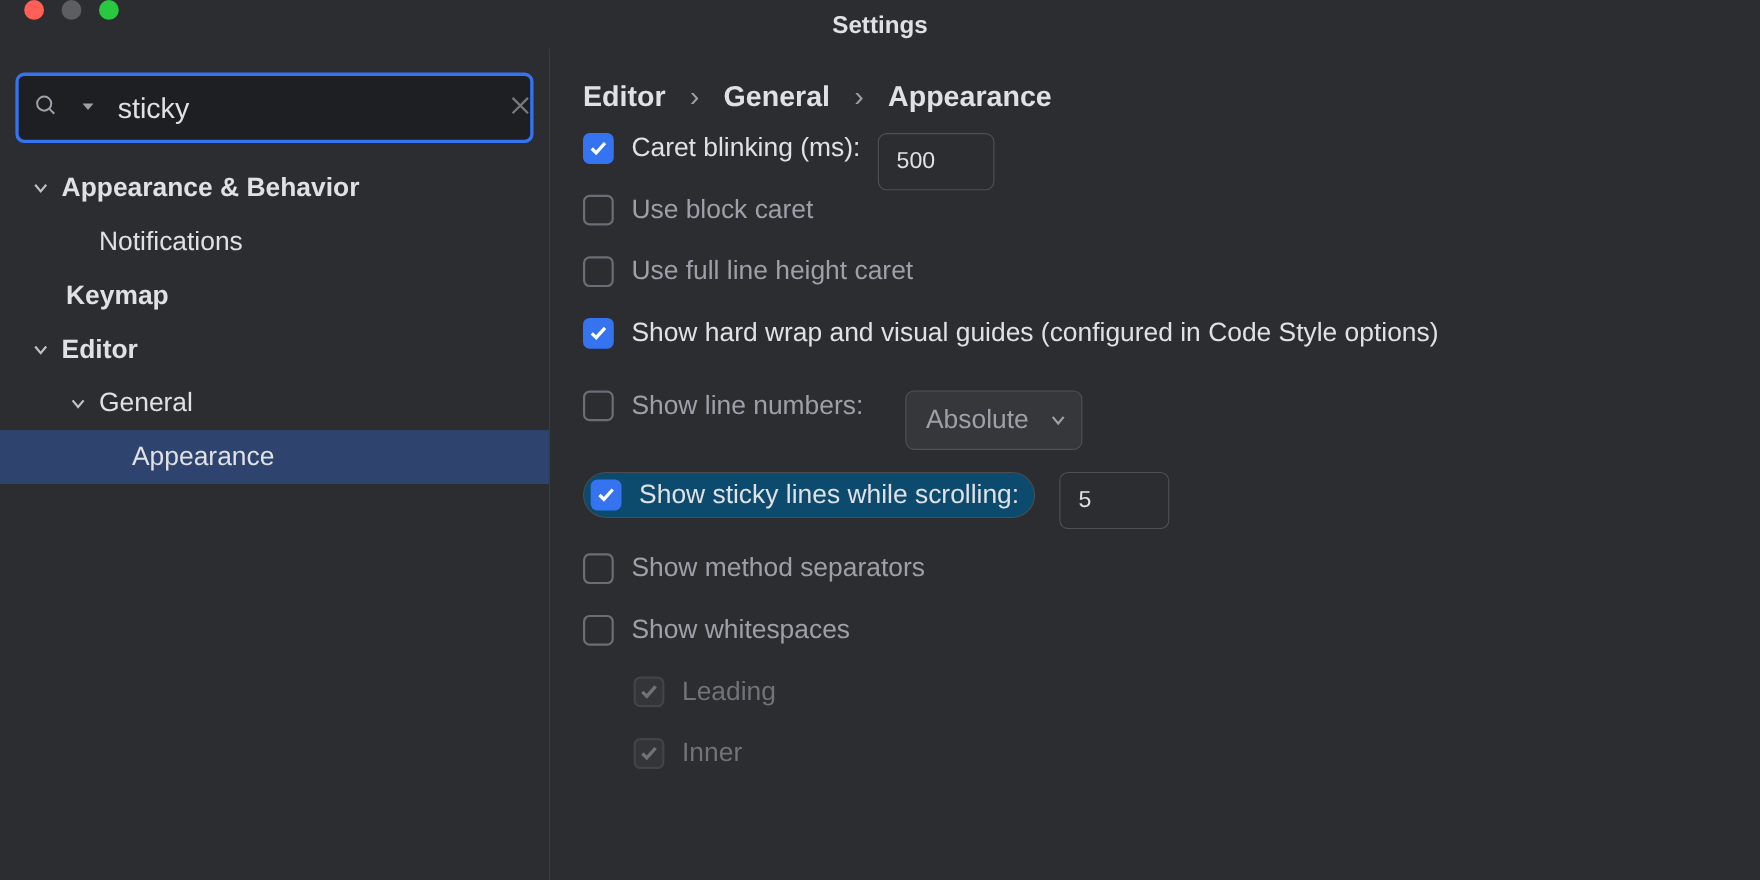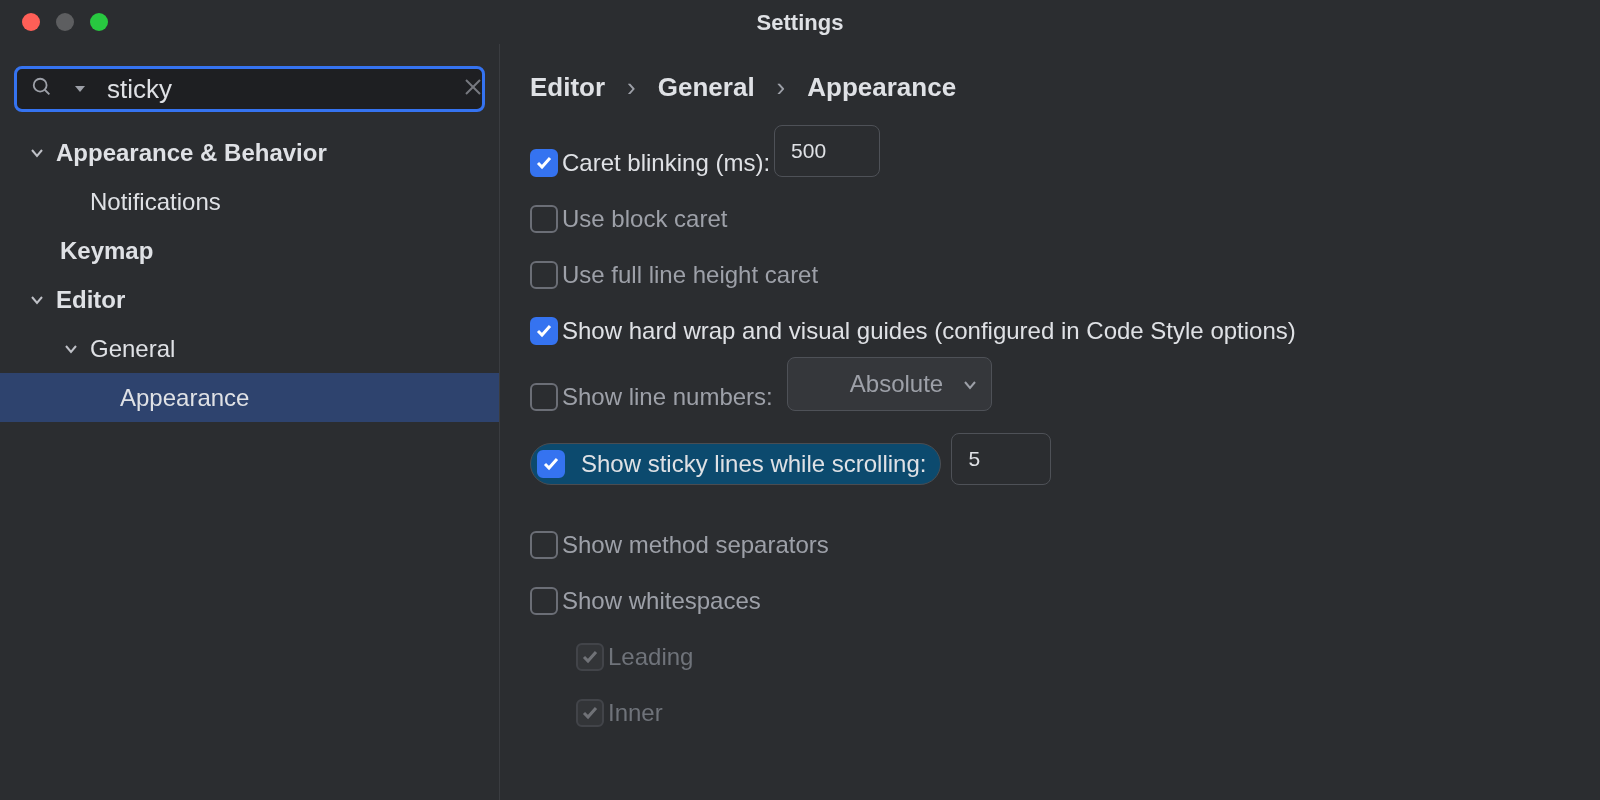--- a/index.html
+++ b/index.html
@@ -14,35 +14,35 @@
     --sidebar-sel-bg:#2e436e;
     --border:        #4e5157;
     --border-soft:   #43454a;
     --highlight-ring:#3c3f41;
   }
   *{box-sizing:border-box;}
   html,body{margin:0;padding:0;width:1600px;height:800px;background:var(--bg);
     font-family:-apple-system,"SF Pro Text","Segoe UI",Arial,sans-serif;
     color:var(--text);overflow:hidden;font-size:16px;}
   
-  .titlebar{height:44px;display:flex;align-items:center;position:relative;}
+  .titlebar{height:44px;display:flex;align-items:flex-start;position:relative;}
   .traffic{display:flex;gap:16px;align-items:center;padding-left:22px;}
   .traffic .dot{width:18px;height:18px;border-radius:50%;}
   .dot.red{background:#ff5f57;}
   .dot.yellow{background:#5d5e60;}
   .dot.green{background:#28c840;}
   .titlebar .wtitle{position:absolute;left:50%;transform:translateX(-50%);
     top:10px;font-size:22px;font-weight:600;color:var(--text);}
   
   .body{display:flex;height:calc(100% - 44px);}
   .sidebar{width:500px;flex:none;border-right:1px solid #3a3c40;display:flex;flex-direction:column;}
   .main{flex:1;overflow:hidden;}
   
   .search-wrap{padding:22px 14px 14px 14px;}
-  .search{display:flex;align-items:center;height:46px;border:3px solid var(--accent-focus);
+  .search{display:flex;align-items:center;height:64px;border:3px solid var(--accent-focus);
     border-radius:8px;background:var(--bg-darker);padding:0 14px;gap:22px;}
   .search svg{flex:none;}
   .search input{flex:1;background:transparent;border:none;outline:none;color:var(--text);
     font-size:26px;padding:0;}
   .search .clear{flex:none;cursor:pointer;opacity:.7;}
   
   .tree{padding-top:2px;font-size:24px;user-select:none;}
   .tree-row{display:flex;align-items:center;height:49px;cursor:pointer;}
   .tree-row.l0{padding-left:22px;}
   .tree-row.l1{padding-left:56px;}
@@ -52,41 +52,41 @@
   .tree-row .chev{width:30px;display:flex;align-items:center;justify-content:center;margin-right:4px;}
   .tree-row .label{font-weight:600;}
   .tree-row .label.normal{font-weight:400;}
   .tree-row.selected{background:var(--sidebar-sel-bg);}
   
   .crumbs{display:flex;align-items:center;gap:22px;padding:28px 28px 18px 30px;
     font-size:26px;font-weight:700;}
   .crumbs .sep{color:var(--text-dim);font-weight:400;}
   
   .settings{padding:0 30px;font-size:24px;}
-  .opt{display:flex;align-items:flex-end;min-height:56px;gap:4px;}
+  .opt{display:flex;align-items:flex-start;min-height:56px;gap:16px;}
   .opt.indent{padding-left:46px;}
   .opt .lbl{color:var(--text-dim);}
   .opt.enabled .lbl{color:var(--text);}
   .opt.group{margin-top:4px;}
   .opt .lbl.faded{color:var(--text-dimmer);}
   
   .cb{width:28px;height:28px;border-radius:6px;border:2px solid #6b6e76;
       background:transparent;display:flex;align-items:center;justify-content:center;flex:none;cursor:pointer;}
   .cb.on{background:var(--accent-check);border-color:var(--accent-check);}
   .cb.on svg{display:block;}
   .cb svg{display:none;}
   .cb.disabled{opacity:.55;border-color:#55585f;background:#3a3c40;}
   .cb.disabled.on svg{display:block;opacity:.8;}
   
   .numbox{height:52px;min-width:100px;border:1px solid var(--border);border-radius:8px;
     background:transparent;color:var(--text);font-size:21px;padding:0 16px;outline:none;}
   
   .selbox{height:54px;border:1px solid var(--border);border-radius:8px;background:#35373b;
     display:flex;align-items:center;padding:0 14px 0 18px;gap:20px;color:var(--text-dim);cursor:pointer;}
-  .selbox .sval{font-size:24px;margin-left:44px;}
+  .selbox .sval{font-size:24px;}
   
   .hit{display:inline-flex;align-items:center;gap:16px;padding:6px 14px 6px 6px;
     border-radius:30px;border:1px solid #4a4d52;background:#0c4a6e;}
   .hit .cb{margin-left:0;}
   .hit + .numbox{margin-left:6px;}
 </style>
 </head>
 <body>
 
 <div class="titlebar">

